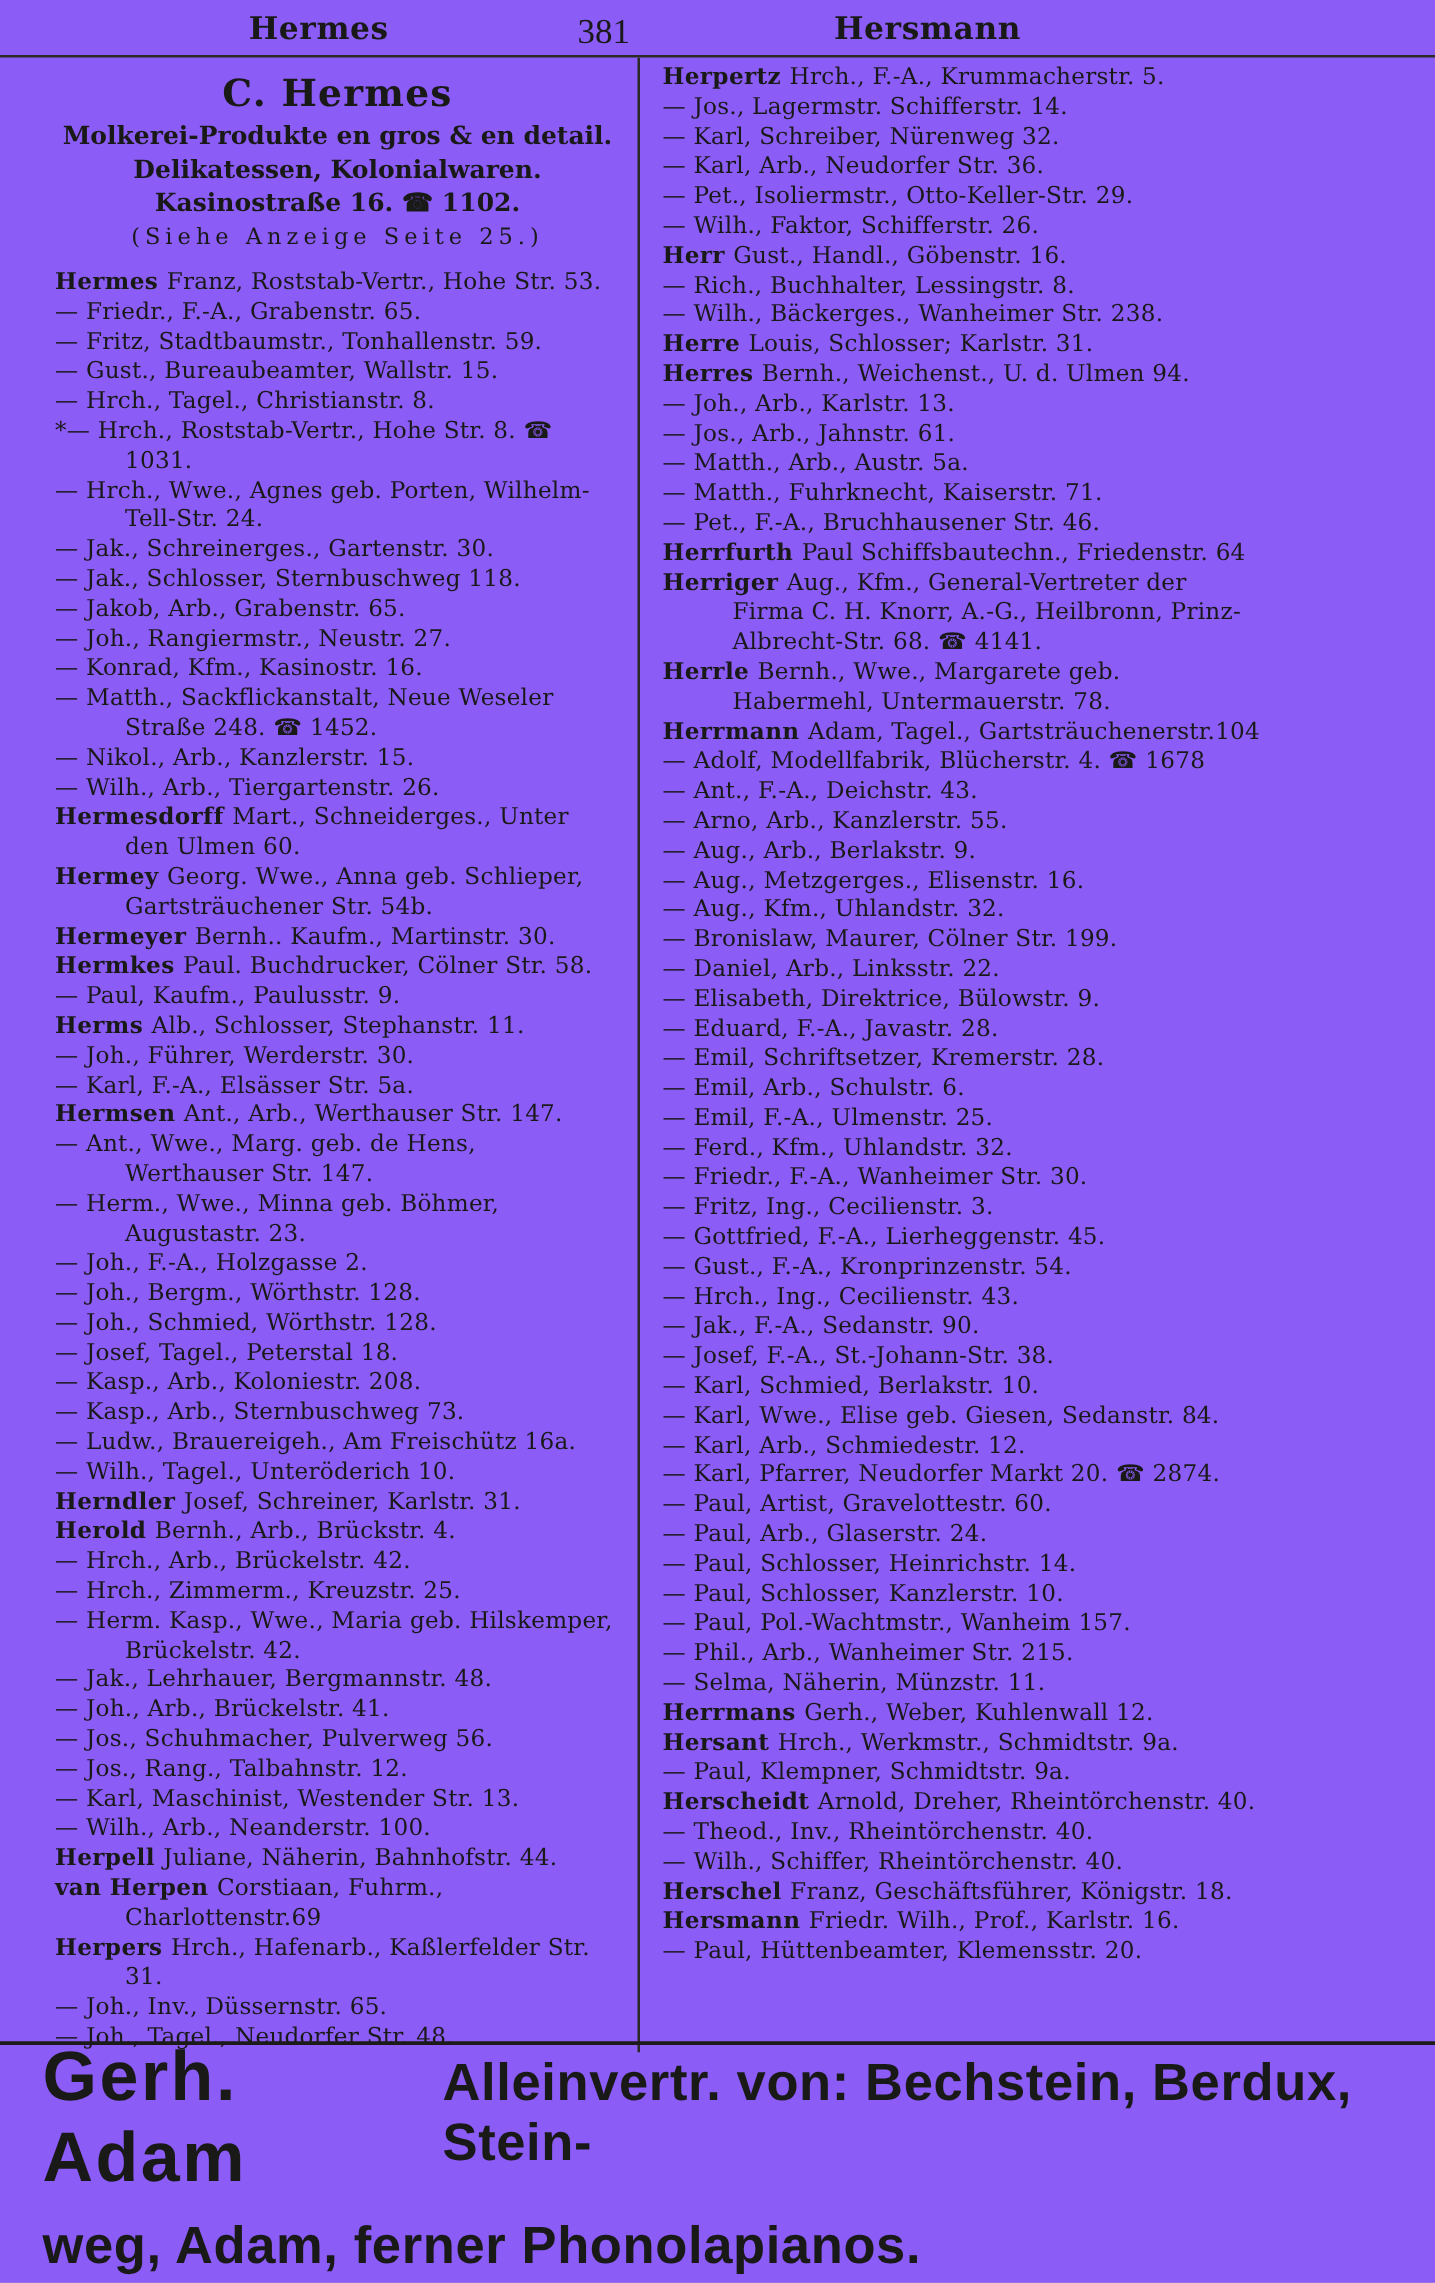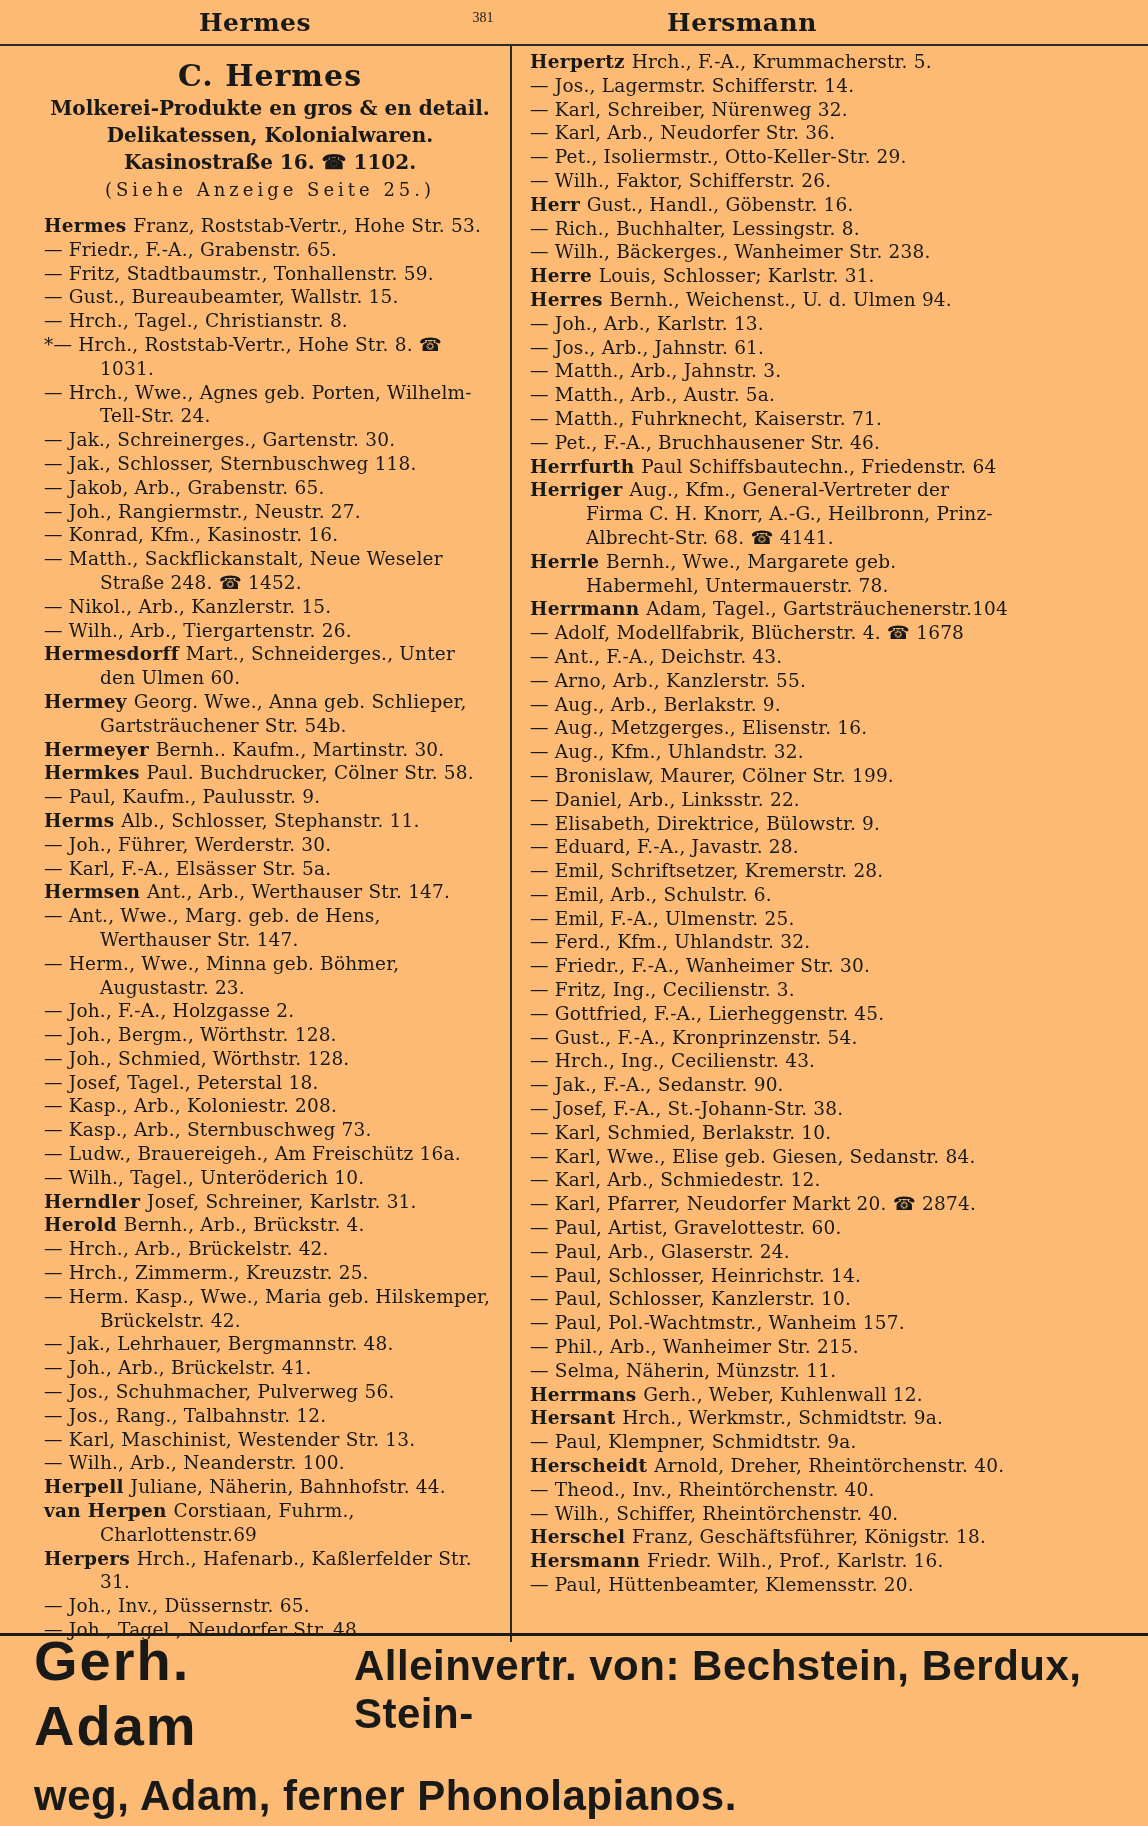--- a/index.html
+++ b/index.html
@@ -3,27 +3,27 @@
 <meta charset="utf-8">
 <style>
   html,body{margin:0;padding:0;}
   body{
     width:1148px;height:1826px;
     background:#b7b5b0;
     font-family:"DejaVu Serif", serif;
     color:#191918;
     overflow:hidden;
   }
-  .page{position:relative;width:1148px;height:1826px;background:#fdba74;}
+  .page{position:relative;width:1148px;height:1826px;background:#8b5cf6;}
   
   .page-header{position:relative;height:44px;border-bottom:2px solid #2c2a27;}
   .hdr{position:absolute;top:8px;transform:translateX(-50%);font-weight:bold;font-size:25px;letter-spacing:.5px;}
   .hdr-left{left:255px;}
   .hdr-right{left:742px;}
-  .hdr-page{position:absolute;top:10px;left:483px;transform:translateX(-50%);font-weight:normal;font-size:14px;font-family:"Liberation Serif", serif;}
+  .hdr-page{position:absolute;top:10px;left:483px;transform:translateX(-50%);font-weight:normal;font-size:28px;font-family:"Liberation Serif", serif;}
   
   .cols{display:flex;height:1596px;overflow:hidden;}
   .col{width:510px;box-sizing:border-box;overflow:hidden;}
   .col-left{padding:4px 14px 0 44px;}
   .col-right{border-left:2px solid #2c2a27;padding:4px 10px 0 18px;}
   
   .top-ad{text-align:center;padding:8px 6px 10px 6px;}
   .top-ad .l1{font-size:30px;font-weight:bold;letter-spacing:1px;margin-bottom:2px;}
   .top-ad .l2,.top-ad .l3,.top-ad .l4{font-size:20px;font-weight:bold;line-height:27px;}
   .top-ad .l5{font-size:18px;letter-spacing:4px;line-height:28px;}
@@ -135,21 +135,20 @@
           <div class="entry">— Karl, Arb., Neudorfer Str. 36.</div>
           <div class="entry">— Pet., Isoliermstr., Otto-Keller-Str. 29.</div>
           <div class="entry">— Wilh., Faktor, Schifferstr. 26.</div>
           <div class="entry"><b>Herr </b>Gust., Handl., Göbenstr. 16.</div>
           <div class="entry">— Rich., Buchhalter, Lessingstr. 8.</div>
           <div class="entry">— Wilh., Bäckerges., Wanheimer Str. 238.</div>
           <div class="entry"><b>Herre </b>Louis, Schlosser; Karlstr. 31.</div>
           <div class="entry"><b>Herres </b>Bernh., Weichenst., U. d. Ulmen 94.</div>
           <div class="entry">— Joh., Arb., Karlstr. 13.</div>
           <div class="entry">— Jos., Arb., Jahnstr. 61.</div>
-          <div class="entry">— Matth., Arb., Jahnstr. 3.</div>
           <div class="entry">— Matth., Arb., Austr. 5a.</div>
           <div class="entry">— Matth., Fuhrknecht, Kaiserstr. 71.</div>
           <div class="entry">— Pet., F.-A., Bruchhausener Str. 46.</div>
           <div class="entry"><b>Herrfurth </b>Paul Schiffsbautechn., Friedenstr. 64</div>
           <div class="entry"><b>Herriger </b>Aug., Kfm., General-Vertreter der Firma C. H. Knorr, A.-G., Heilbronn, Prinz-Albrecht-Str. 68. ☎ 4141.</div>
           <div class="entry"><b>Herrle </b>Bernh., Wwe., Margarete geb. Habermehl, Untermauerstr. 78.</div>
           <div class="entry"><b>Herrmann </b>Adam, Tagel., Gartsträuchenerstr.104</div>
           <div class="entry">— Adolf, Modellfabrik, Blücherstr. 4. ☎ 1678</div>
           <div class="entry">— Ant., F.-A., Deichstr. 43.</div>
           <div class="entry">— Arno, Arb., Kanzlerstr. 55.</div>

